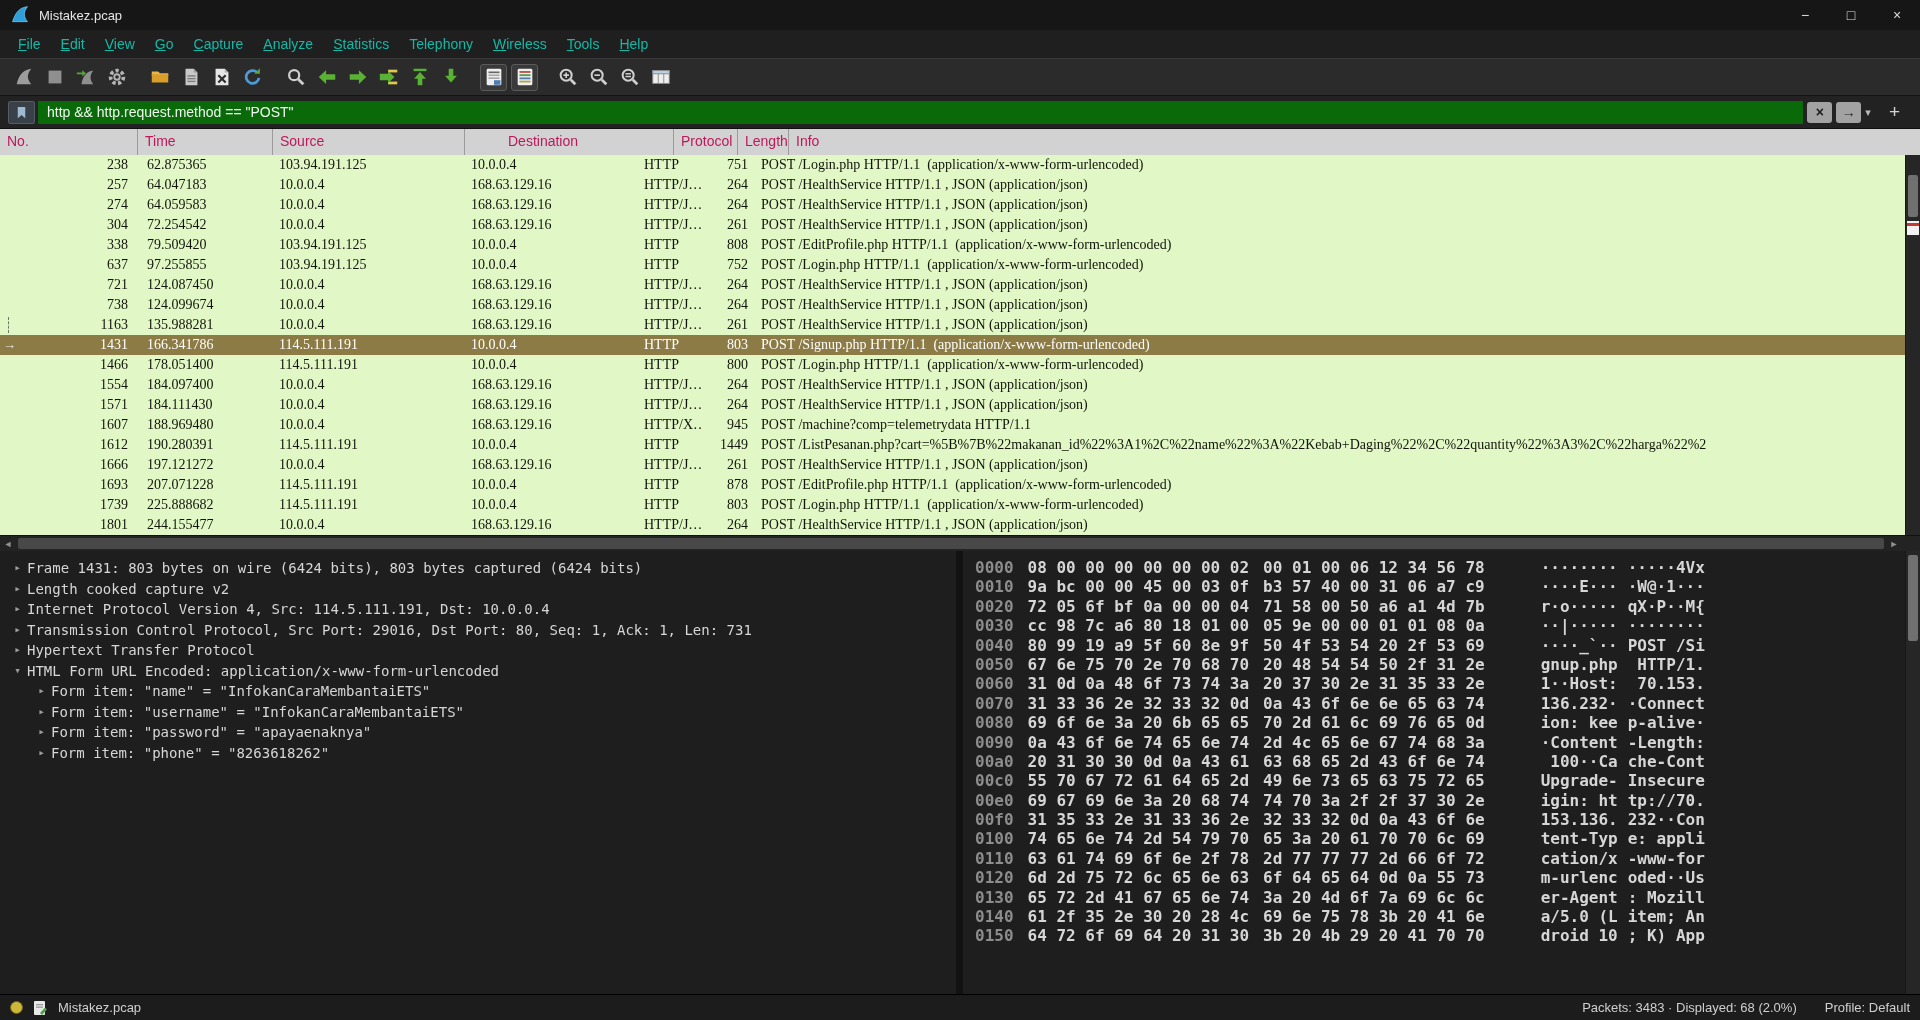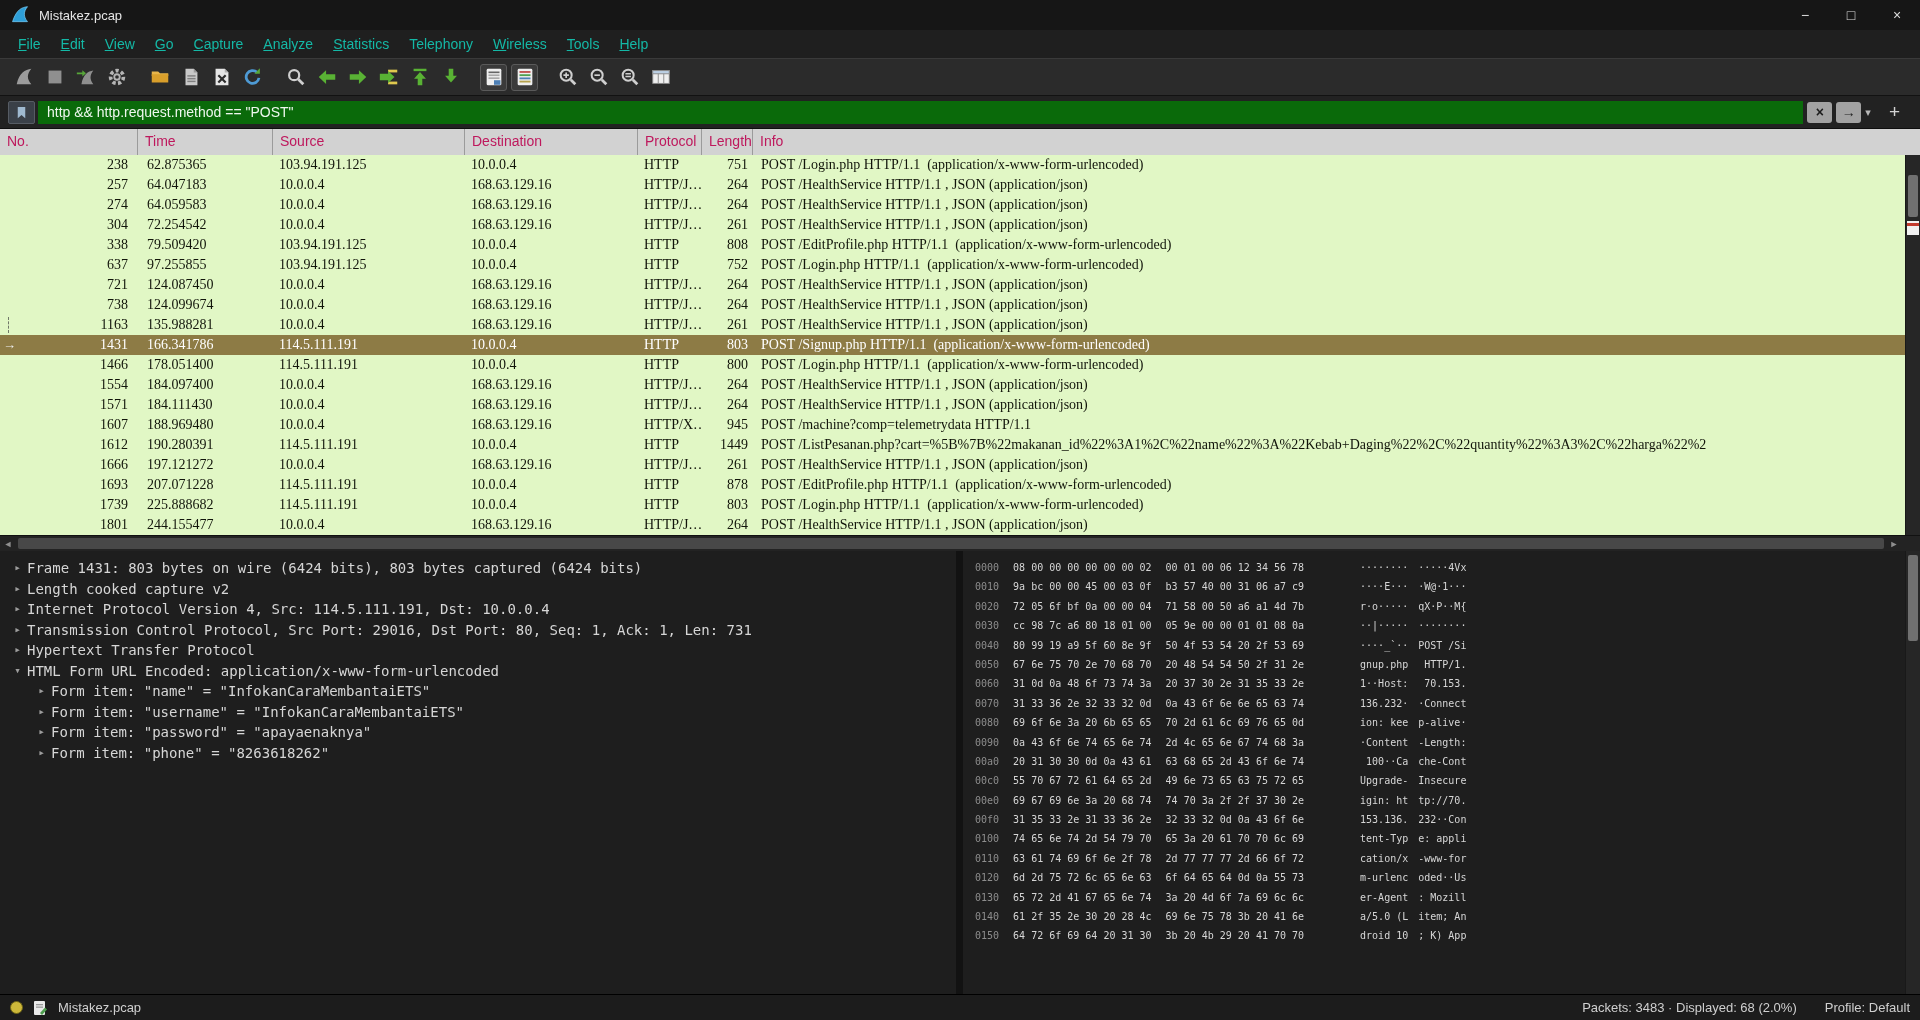--- a/index.html
+++ b/index.html
@@ -81,22 +81,22 @@
     border-radius:2px; }
 
   
   .panes { flex:1; display:flex; min-height:0; }
   .details { width:956px; flex:none; background:var(--pane-bg,#1e1e1e); color:var(--pane-text,#d6d6d6);
     font-family:"DejaVu Sans Mono",monospace; font-size:14px; padding-top:7px; overflow:hidden; }
   .dline { height:20.5px; line-height:20.5px; white-space:pre; display:flex; }
   .darrow { width:19px; text-align:center; color:#9d9d9d; font-size:11px; flex:none; }
   .splitter { width:7px; background:#121212; flex:none; }
   .hex { flex:1; background:var(--pane-bg,#1e1e1e); position:relative;
-    font-family:"DejaVu Sans Mono",monospace; font-size:10px; color:var(--pane-text,#d6d6d6);
-    padding:7px 0 0 12px; overflow:hidden; }
+    font-family:"DejaVu Sans Mono",monospace; font-size:16px; color:var(--pane-text,#d6d6d6);
+    padding:7px 0 0 12px; overflow:hidden;font-weight:bold; }
   .hexrow { height:19.4px; line-height:19.4px; white-space:pre; }
   .off { color:var(--offset-text,#8d8d8d); margin-right:14px; }
   .hb  { margin-right:14px; }
   .hb2 { margin-right:0; }
   .ha  { margin-left:56px; }
   .ha2 { margin-left:10px; }
 
   
   .statusbar { height:26px; background:#1c1c1c; border-top:1px solid #000; display:flex;
     align-items:center; font-size:13px; color:#cfcfcf; flex:none; padding:0 10px; }
@@ -286,21 +286,21 @@
     <span class="fbtn">×</span>
     <span class="fbtn">→</span>
     <span class="fcaret">▾</span>
     <span class="fplus">+</span>
   </div>
 
   <div class="plheader" id="plheader">
       <div class="hcell" style="width: 138px;">No.</div>
       <div class="hcell" style="width: 135px;">Time</div>
       <div class="hcell" style="width: 192px;">Source</div>
-      <div class="hcell" style="width: 173px;">Destination</div>
+      <div class="hcell" style="width: 173px; margin-left: 36px;">Destination</div>
       <div class="hcell" style="width: 64px;">Protocol</div>
       <div class="hcell" style="width: 51px;">Length</div>
       <div class="hcell flex">Info</div>
     </div>
 
   <div class="plrows" id="plrows">
 
   <div class="prow"><span class="pcell c-no">238</span><span class="pcell c-time">62.875365</span><span class="pcell c-src">103.94.191.125</span><span class="pcell c-dst">10.0.0.4</span><span class="pcell c-proto">HTTP</span><span class="pcell c-len">751</span><span class="pcell c-info">POST /Login.php HTTP/1.1  (application/x-www-form-urlencoded)</span></div>
       <div class="prow"><span class="pcell c-no">257</span><span class="pcell c-time">64.047183</span><span class="pcell c-src">10.0.0.4</span><span class="pcell c-dst">168.63.129.16</span><span class="pcell c-proto">HTTP/J…</span><span class="pcell c-len">264</span><span class="pcell c-info">POST /HealthService HTTP/1.1 , JSON (application/json)</span></div>
       <div class="prow"><span class="pcell c-no">274</span><span class="pcell c-time">64.059583</span><span class="pcell c-src">10.0.0.4</span><span class="pcell c-dst">168.63.129.16</span><span class="pcell c-proto">HTTP/J…</span><span class="pcell c-len">264</span><span class="pcell c-info">POST /HealthService HTTP/1.1 , JSON (application/json)</span></div>

